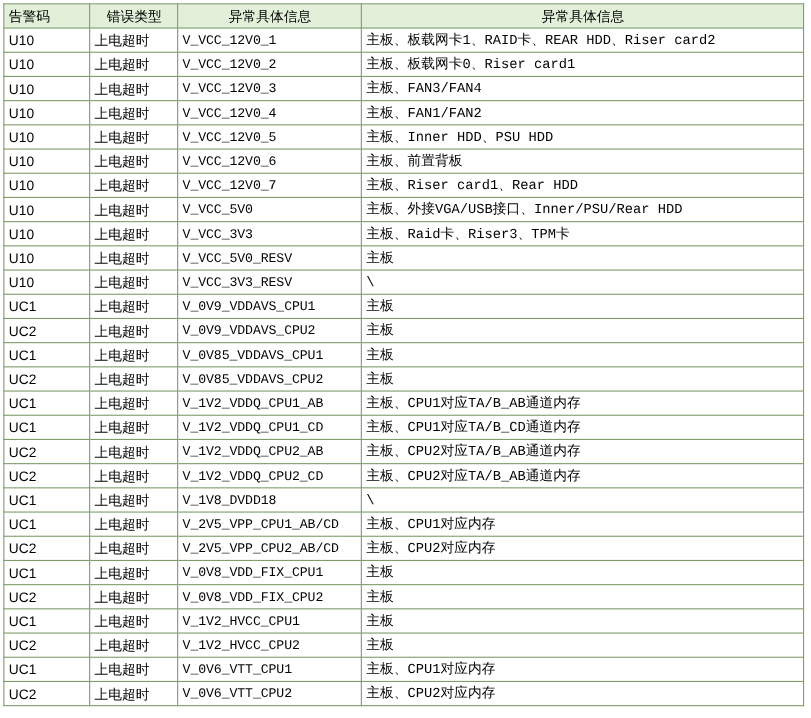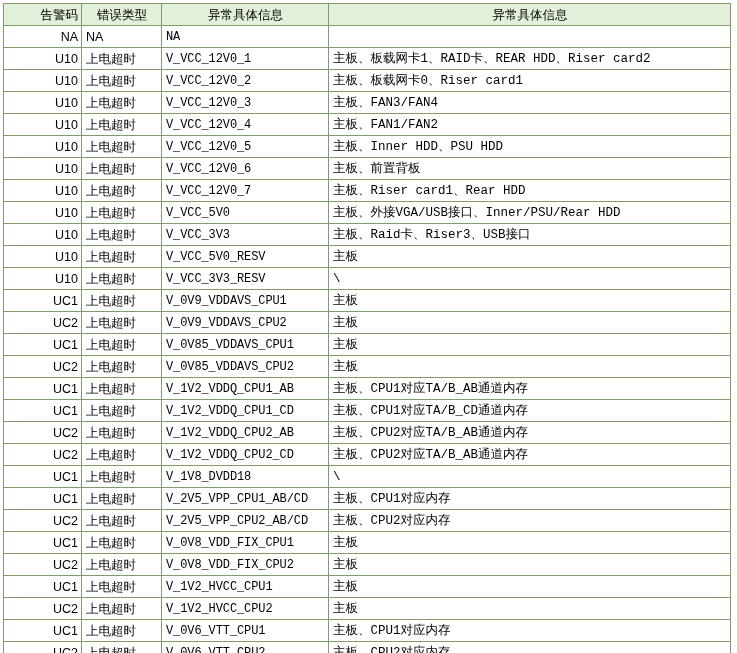--- a/index.html
+++ b/index.html
@@ -36,21 +36,21 @@
     font-weight: normal;
     text-align: left;
     font-family: "Liberation Sans", sans-serif;
   }
   #alarm-table thead th {
     background: #e2efd9;
     text-align: center;
   }
   #alarm-table td.col-code,
   #alarm-table th.col-code {
-    text-align: right;
+    text-align: left;
   }
   #alarm-table td.mono {
     font-family: "Liberation Mono", monospace;
     font-size: 12px;
     letter-spacing: -0.1px;
   }
   #alarm-table td.parts {
     font-family: Liberation Mono, monospace;
     font-size: 12.5px;
   }
@@ -68,26 +68,20 @@
   <thead>
     <tr>
       <th class="col-code">告警码</th>
       <th>错误类型</th>
       <th>异常具体信息</th>
       <th>异常具体信息</th>
     </tr>
   </thead>
   <tbody>
       <tr>
-        <td class="col-code">NA</td>
-        <td>NA</td>
-        <td class="mono">NA</td>
-        <td class="parts"></td>
-      </tr>
-      <tr>
         <td class="col-code">U10</td>
         <td>上电超时</td>
         <td class="mono">V_VCC_12V0_1</td>
         <td class="parts">主板、板载网卡1、RAID卡、REAR HDD、Riser card2</td>
       </tr>
       <tr>
         <td class="col-code">U10</td>
         <td>上电超时</td>
         <td class="mono">V_VCC_12V0_2</td>
         <td class="parts">主板、板载网卡0、Riser card1</td>
@@ -125,21 +119,21 @@
       <tr>
         <td class="col-code">U10</td>
         <td>上电超时</td>
         <td class="mono">V_VCC_5V0</td>
         <td class="parts">主板、外接VGA/USB接口、Inner/PSU/Rear HDD</td>
       </tr>
       <tr>
         <td class="col-code">U10</td>
         <td>上电超时</td>
         <td class="mono">V_VCC_3V3</td>
-        <td class="parts">主板、Raid卡、Riser3、USB接口</td>
+        <td class="parts">主板、Raid卡、Riser3、TPM卡</td>
       </tr>
       <tr>
         <td class="col-code">U10</td>
         <td>上电超时</td>
         <td class="mono">V_VCC_5V0_RESV</td>
         <td class="parts">主板</td>
       </tr>
       <tr>
         <td class="col-code">U10</td>
         <td>上电超时</td>

